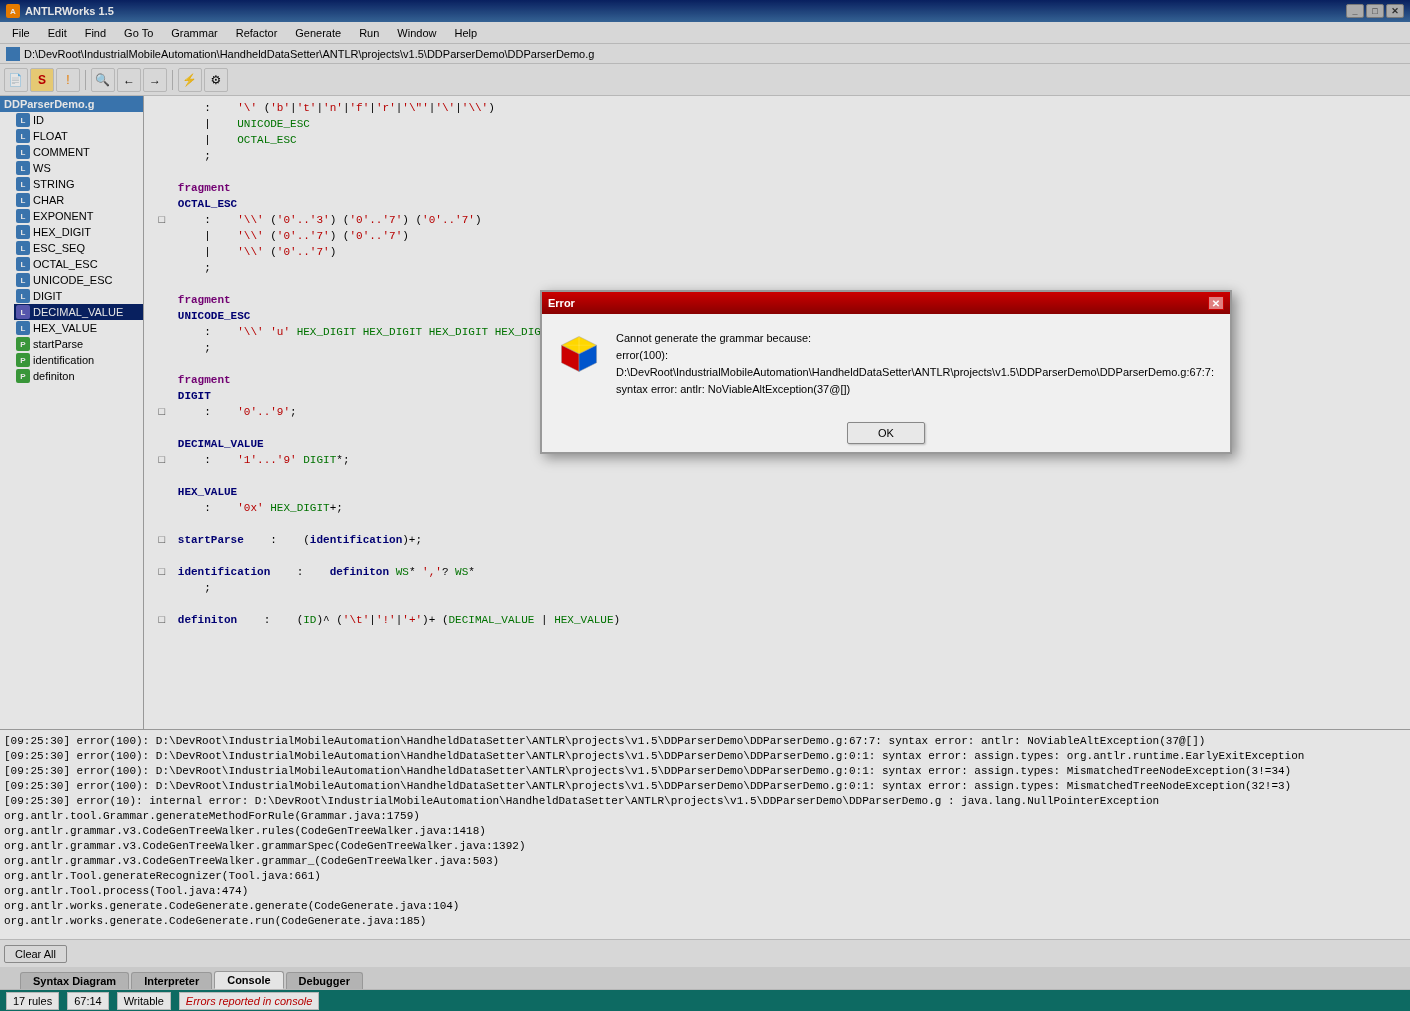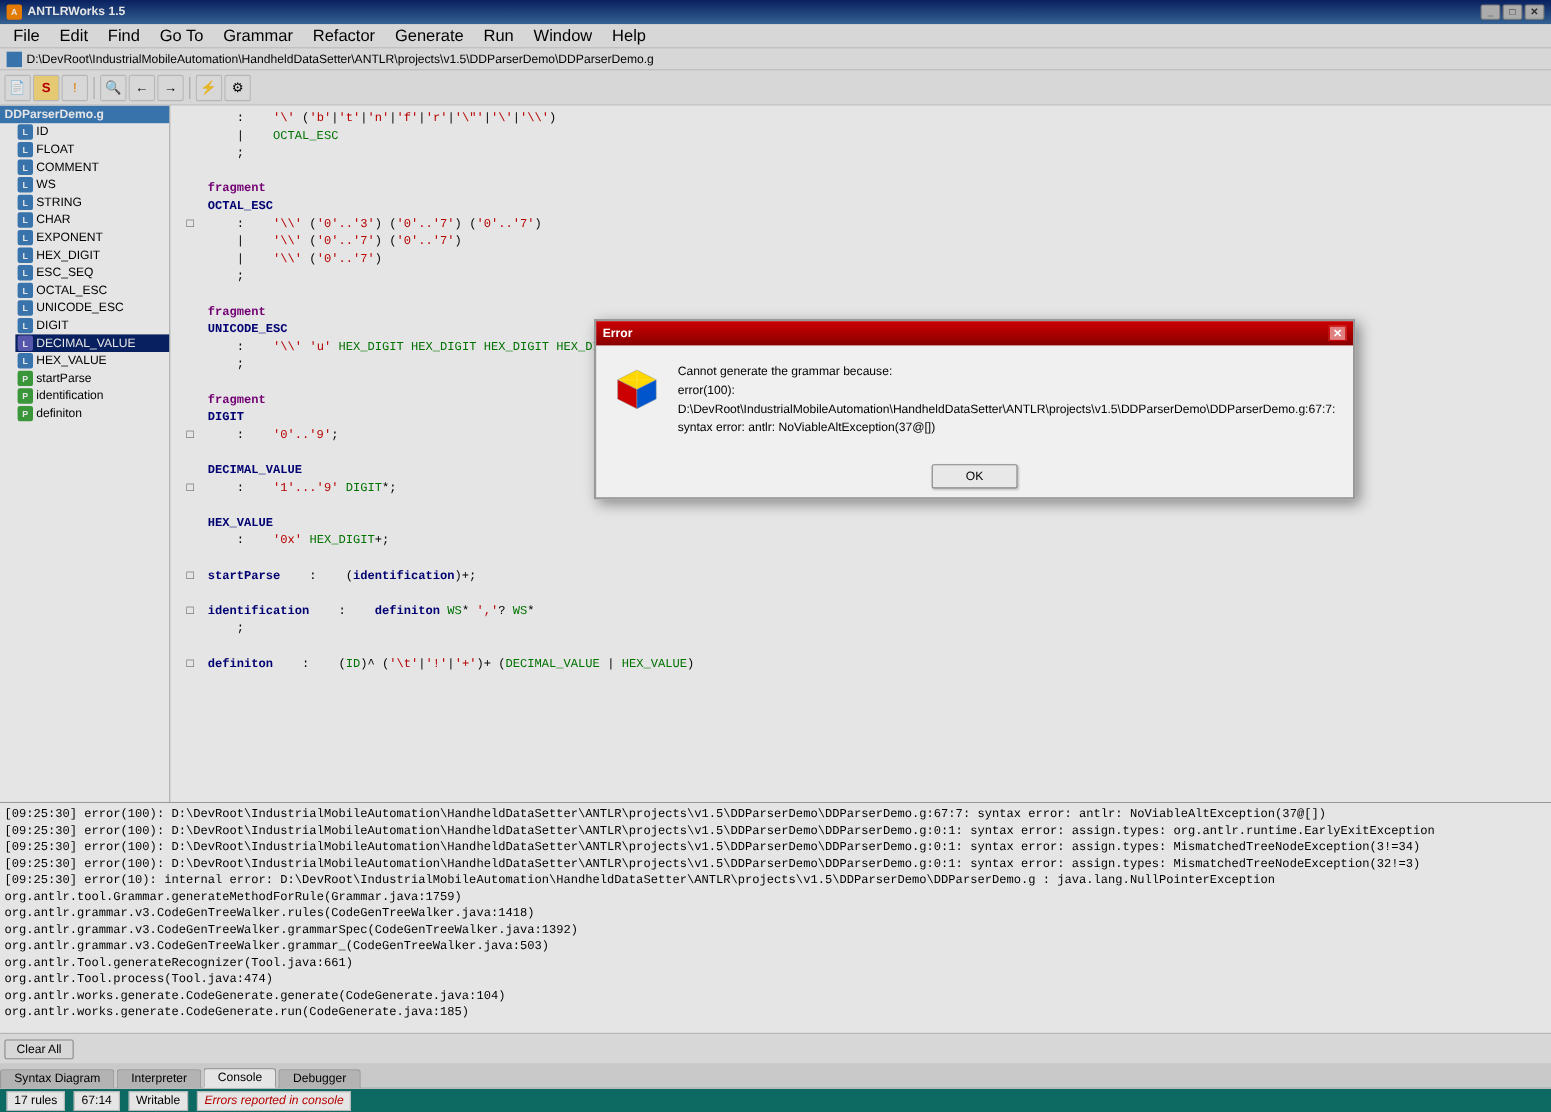--- a/index.html
+++ b/index.html
@@ -61,21 +61,21 @@
       height: 22px;
       background: #f0f0f0;
       border-bottom: 1px solid #ccc;
       display: flex;
       align-items: center;
       padding: 0 4px;
       gap: 2px;
     }
     .menu-item {
       padding: 2px 8px;
-      font-size: 15px;
+      font-size: 11px;
       cursor: pointer;
       color: #000;
     }
 
     
     #path-bar {
       height: 20px;
       background: #f0f0f0;
       border-bottom: 1px solid #ccc;
       display: flex;
@@ -118,21 +118,21 @@
     .tool-separator { width: 1px; height: 20px; background: #bbb; margin: 0 3px; }
 
     
     #main-area {
       display: flex;
       height: calc(1011px - 22px - 22px - 20px - 32px - 22px - 22px - 22px);
     }
 
     
     #sidebar {
-      width: 155px;
+      width: 144px;
       border-right: 1px solid #aaa;
       background: #fff;
       overflow-y: auto;
       font-size: 11px;
     }
     #sidebar-header {
       background: #4080c0;
       color: white;
       padding: 2px 4px;
       font-size: 11px;
@@ -236,21 +236,22 @@
       font-size: 11px;
       cursor: pointer;
     }
 
     
     #tabs-bar {
       height: 22px;
       background: #e0e0e0;
       display: flex;
       align-items: flex-end;
-      padding: 0 0;
+      padding: 0 20px;
+      font-weight: bold;
     }
     .tab {
       padding: 2px 12px;
       background: #c8c8c8;
       border: 1px solid #aaa;
       border-bottom: none;
       border-radius: 3px 3px 0 0;
       font-size: 11px;
       cursor: pointer;
       margin-right: 2px;
@@ -471,20 +472,21 @@
       <div class="tree-item">
         <span class="tree-icon-p">P</span>
         <span>definiton</span>
       </div>
     </div>
   </div>
 
   <div id="code-editor">
     <div id="code-lines" style="font-family:'Courier New',monospace; font-size:11px; line-height:16px; padding:4px 8px; overflow:auto; height:100%; background:#fff;">
       <div class="code-line"><span style="color:#555; margin-right:6px;">   </span><span>    :    <span class="string-color">'\'</span> (<span class="string-color">'b'</span>|<span class="string-color">'t'</span>|<span class="string-color">'n'</span>|<span class="string-color">'f'</span>|<span class="string-color">'r'</span>|<span class="string-color">'\"'</span>|<span class="string-color">'\'</span>|<span class="string-color">'\\'</span>)</span></div>
+      <div class="code-line"><span style="color:#555; margin-right:6px;">   </span><span>    |    <span class="token-color">UNICODE_ESC</span></span></div>
       <div class="code-line"><span style="color:#555; margin-right:6px;">   </span><span>    |    <span class="token-color">OCTAL_ESC</span></span></div>
       <div class="code-line"><span style="color:#555; margin-right:6px;">   </span><span>    ;</span></div>
       <div class="code-line"><span>&nbsp;</span></div>
       <div class="code-line"><span style="color:#555; margin-right:6px;">   </span><span><span class="kw">fragment</span></span></div>
       <div class="code-line"><span style="color:#555; margin-right:6px;">   </span><span><span class="rule-name">OCTAL_ESC</span></span></div>
       <div class="code-line"><span style="color:#555; margin-right:6px;"> □ </span><span>    :    <span class="string-color">'\\'</span> (<span class="string-color">'0'..'3'</span>) (<span class="string-color">'0'..'7'</span>) (<span class="string-color">'0'..'7'</span>)</span></div>
       <div class="code-line"><span style="color:#555; margin-right:6px;">   </span><span>    |    <span class="string-color">'\\'</span> (<span class="string-color">'0'..'7'</span>) (<span class="string-color">'0'..'7'</span>)</span></div>
       <div class="code-line"><span style="color:#555; margin-right:6px;">   </span><span>    |    <span class="string-color">'\\'</span> (<span class="string-color">'0'..'7'</span>)</span></div>
       <div class="code-line"><span style="color:#555; margin-right:6px;">   </span><span>    ;</span></div>
       <div class="code-line"><span>&nbsp;</span></div>

